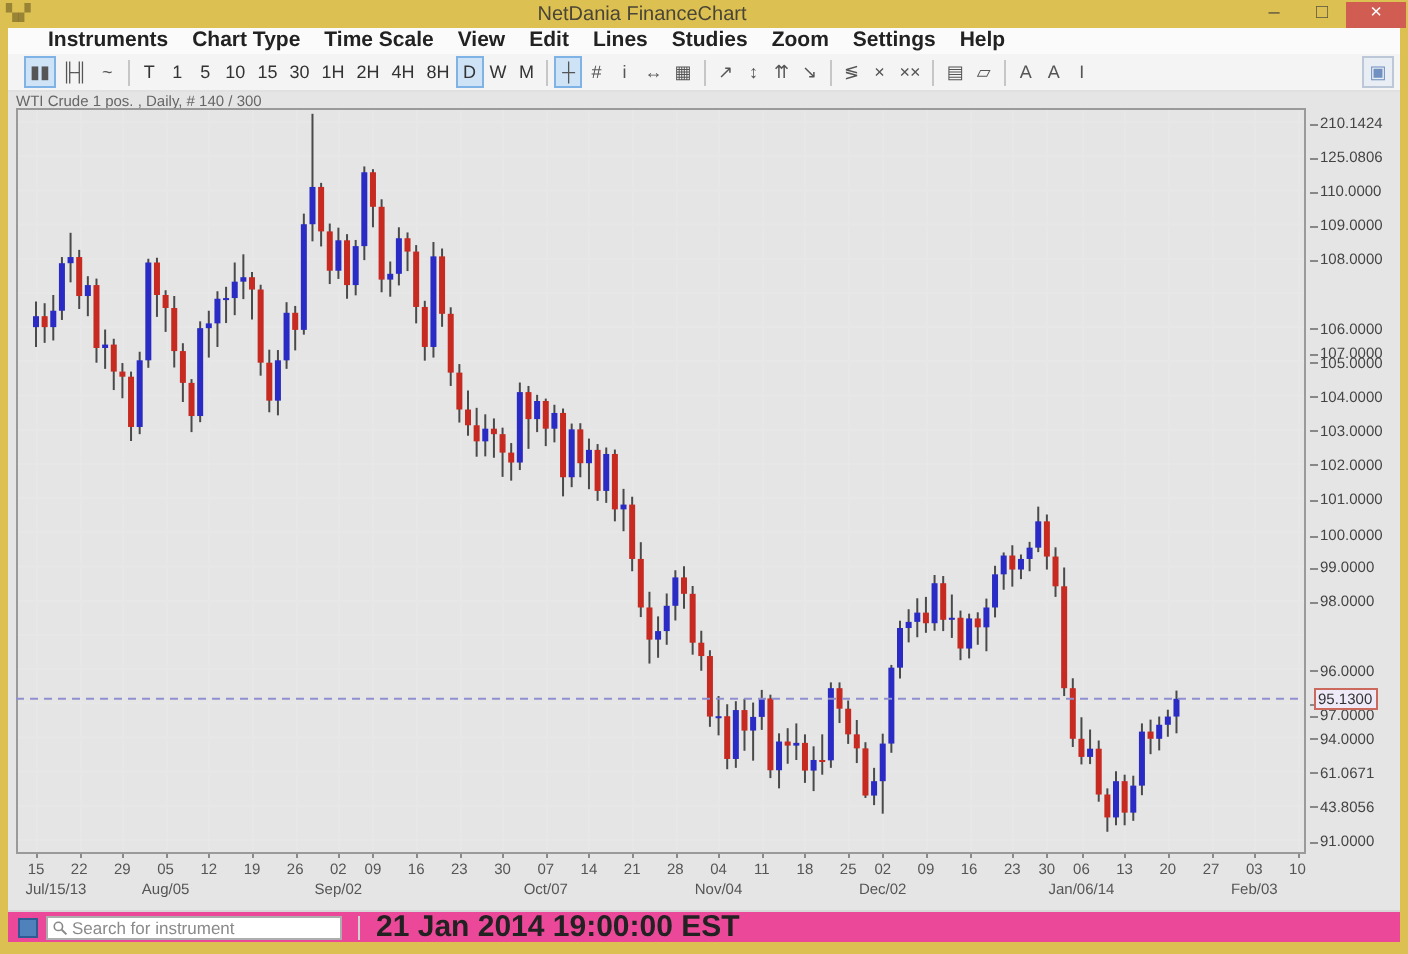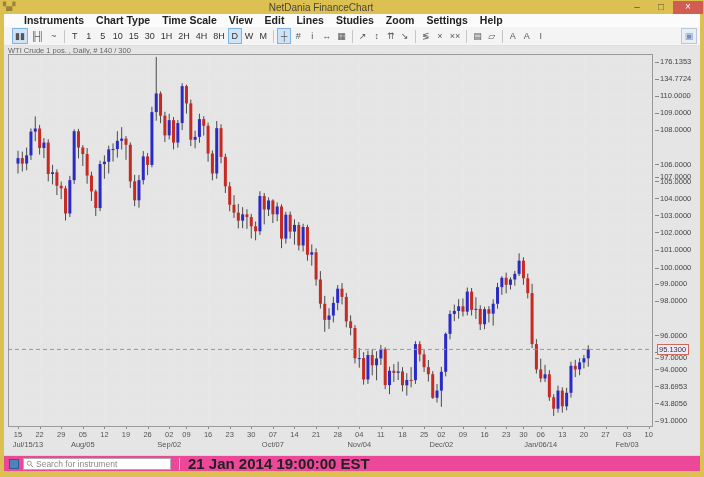--- a/index.html
+++ b/index.html
@@ -522,40 +522,40 @@
           <text x="264.88" y="393" text-anchor="middle" font-size="7.5" fill="#555">Oct/07</text>
           <text x="351.28000000000003" y="393" text-anchor="middle" font-size="7.5" fill="#555">Nov/04</text>
           <text x="433.36" y="393" text-anchor="middle" font-size="7.5" fill="#555">Dec/02</text>
           <text x="532.72" y="393" text-anchor="middle" font-size="7.5" fill="#555">Jan/06/14</text>
           <text x="619.12" y="393" text-anchor="middle" font-size="7.5" fill="#555">Feb/03</text>
         </g>
         <line x1="0" y1="295.39265000000006" x2="644" y2="295.39265000000006" stroke="#9090d0" stroke-width="1" stroke-dasharray="4 3"></line>
       </svg>
     <div class="price-axis">
       <div class="price-current" style="top: 289.893px;">95.1300</div>
-    <div class="ptick" style="top: 3px;"><span>176.1353</span></div>
-        <div class="ptick" style="top: 20.095px;"><span>134.7724</span></div>
+    <div class="ptick" style="top: 3px;"><span>210.1424</span></div>
+        <div class="ptick" style="top: 20.095px;"><span>125.0806</span></div>
         <div class="ptick" style="top: 37.19px;"><span>110.0000</span></div>
         <div class="ptick" style="top: 54.285px;"><span>109.0000</span></div>
         <div class="ptick" style="top: 71.38px;"><span>108.0000</span></div>
         <div class="ptick" style="top: 88.475px; margin-top: 30px;"><span>107.0000</span></div>
         <div class="ptick" style="top: 105.57px;"><span>106.0000</span></div>
         <div class="ptick" style="top: 122.665px;"><span>105.0000</span></div>
         <div class="ptick" style="top: 139.76px;"><span>104.0000</span></div>
         <div class="ptick" style="top: 156.855px;"><span>103.0000</span></div>
         <div class="ptick" style="top: 173.95px;"><span>102.0000</span></div>
         <div class="ptick" style="top: 191.045px;"><span>101.0000</span></div>
         <div class="ptick" style="top: 209px; text-align: center;"><span>100.0000</span></div>
         <div class="ptick" style="top: 225.235px;"><span>99.0000</span></div>
         <div class="ptick" style="top: 242.33px;"><span>98.0000</span></div>
         <div class="ptick" style="top: 259.425px; margin-top: 40px;"><span>97.0000</span></div>
         <div class="ptick" style="top: 276.52px;"><span>96.0000</span></div>
         <div class="ptick" style="top: 293.615px;"><span>95.0000</span></div>
         <div class="ptick" style="top: 310.71px;"><span>94.0000</span></div>
-        <div class="ptick" style="top: 327.805px;"><span>83.6953</span></div>
+        <div class="ptick" style="top: 327.805px;"><span>61.0671</span></div>
         <div class="ptick" style="top: 344.9px;"><span>43.8056</span></div>
         <div class="ptick" style="top: 361.995px;"><span>91.0000</span></div>
       </div>
   </div>
 
   <div class="statusbar">
     <span class="conn-square"></span>
     <span class="search-box">
       <svg width="8" height="8" viewBox="0 0 10 10">
         <circle cx="4" cy="4" r="2.6" fill="none" stroke="#888" stroke-width="1"></circle>

